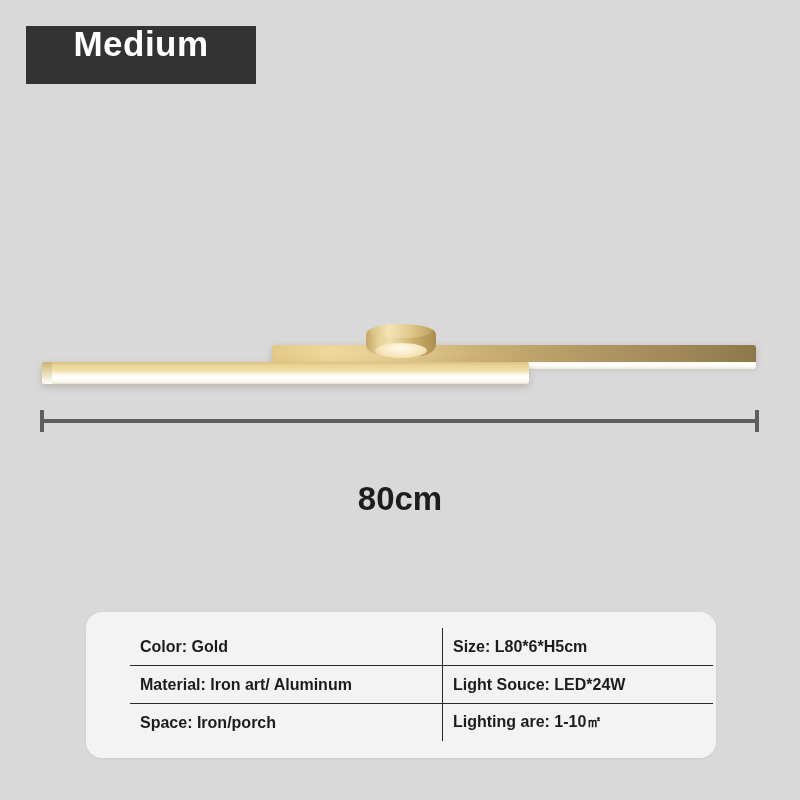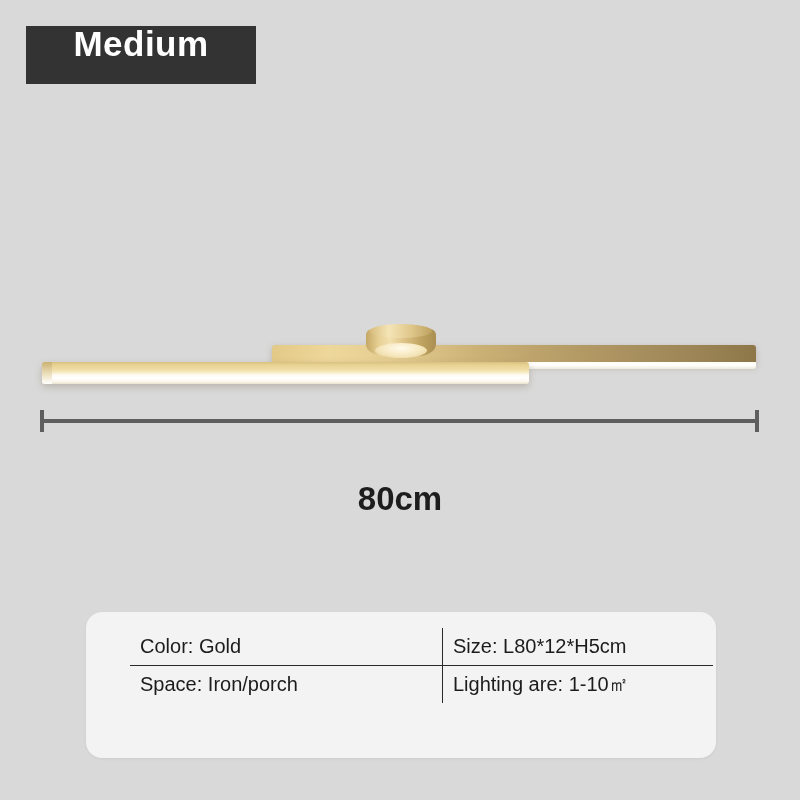--- a/index.html
+++ b/index.html
@@ -186,24 +186,25 @@
     position: absolute;
     left: 44px;
     top: 16px;
     width: 562px;
     border-collapse: collapse;
     table-layout: fixed;
   }
   .spec-table td {
     height: 37px;
     padding: 0 0 0 10px;
-    font-size: 20px;
+    font-size: 16px;
     color: #1c1c1c;
     vertical-align: middle;
     white-space: nowrap;
+    font-weight: bold;
   }
   .spec-table tr:not(:last-child) td {
     border-bottom: 1.6px solid #2a2a2a;
   }
   .spec-table td.col-left  { width: 302px; }
   .spec-table td.col-right { width: 260px; border-left: 1.6px solid #2a2a2a; }
 </style>
 </head>
 <body>
 
@@ -226,21 +227,25 @@
 <div class="dim-line"></div>
 <div class="dim-tick dim-tick-left"></div>
 <div class="dim-tick dim-tick-right"></div>
 <div class="dim-label">80cm</div>
 
 <div class="spec-card">
   <table class="spec-table">
     <tbody>
       <tr>
         <td class="col-left">Color: Gold</td>
-        <td class="col-right">Size: L80*12*H5cm</td>
+        <td class="col-right">Size: L80*6*H5cm</td>
+      </tr>
+      <tr>
+        <td class="col-left">Material: Iron art/ Aluminum</td>
+        <td class="col-right">Light Souce: LED*24W</td>
       </tr>
       <tr>
         <td class="col-left">Space: Iron/porch</td>
         <td class="col-right">Lighting are: 1-10㎡</td>
       </tr>
     </tbody>
   </table>
 </div>
 
 </body></html>

